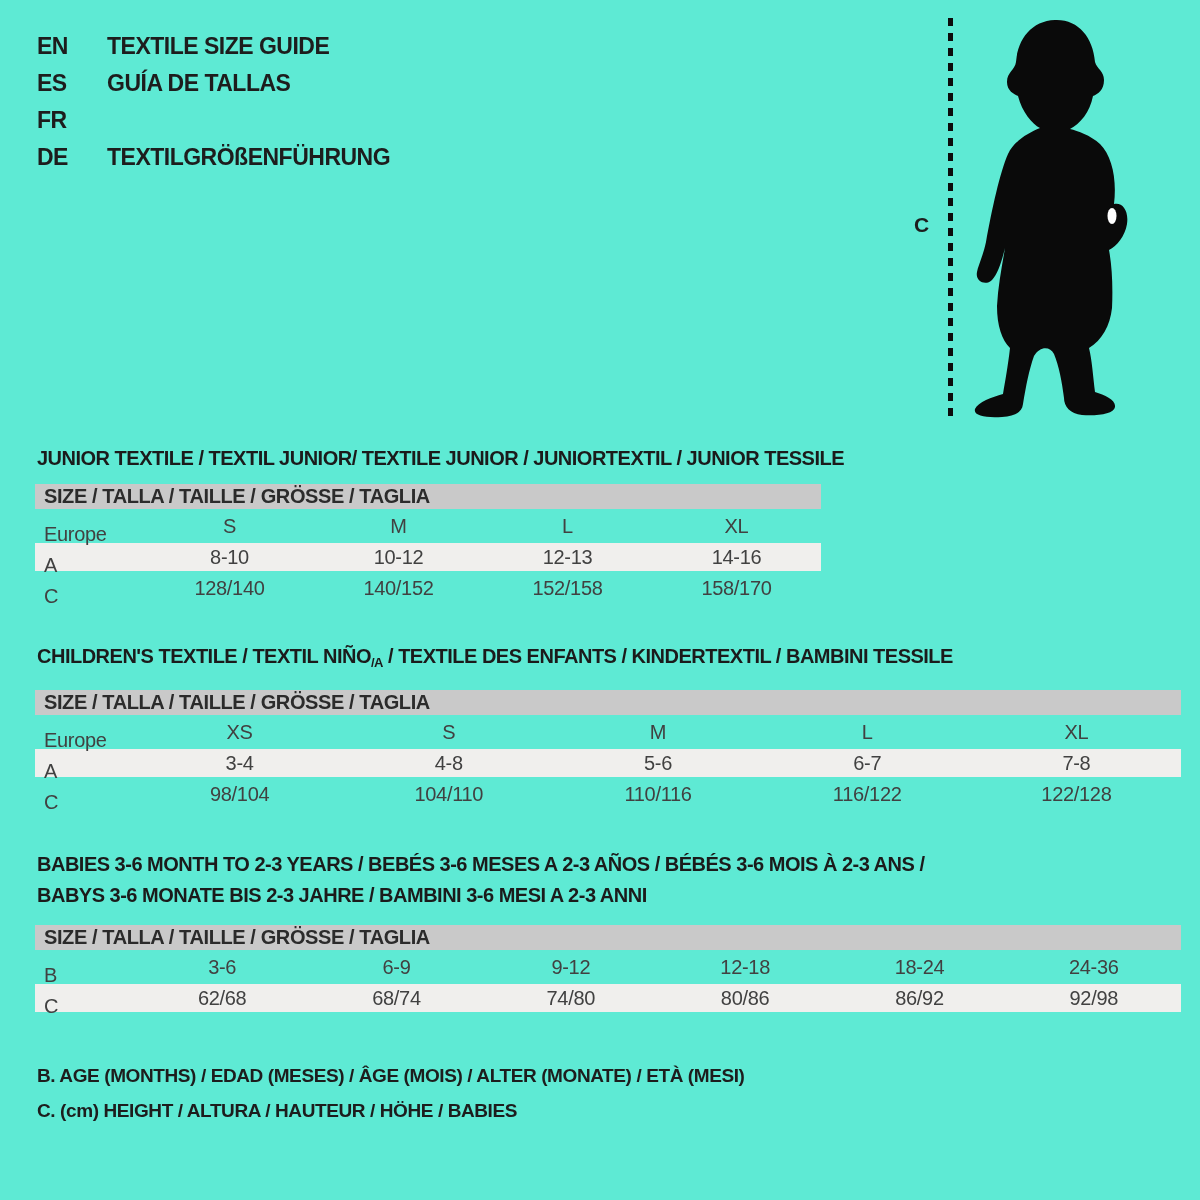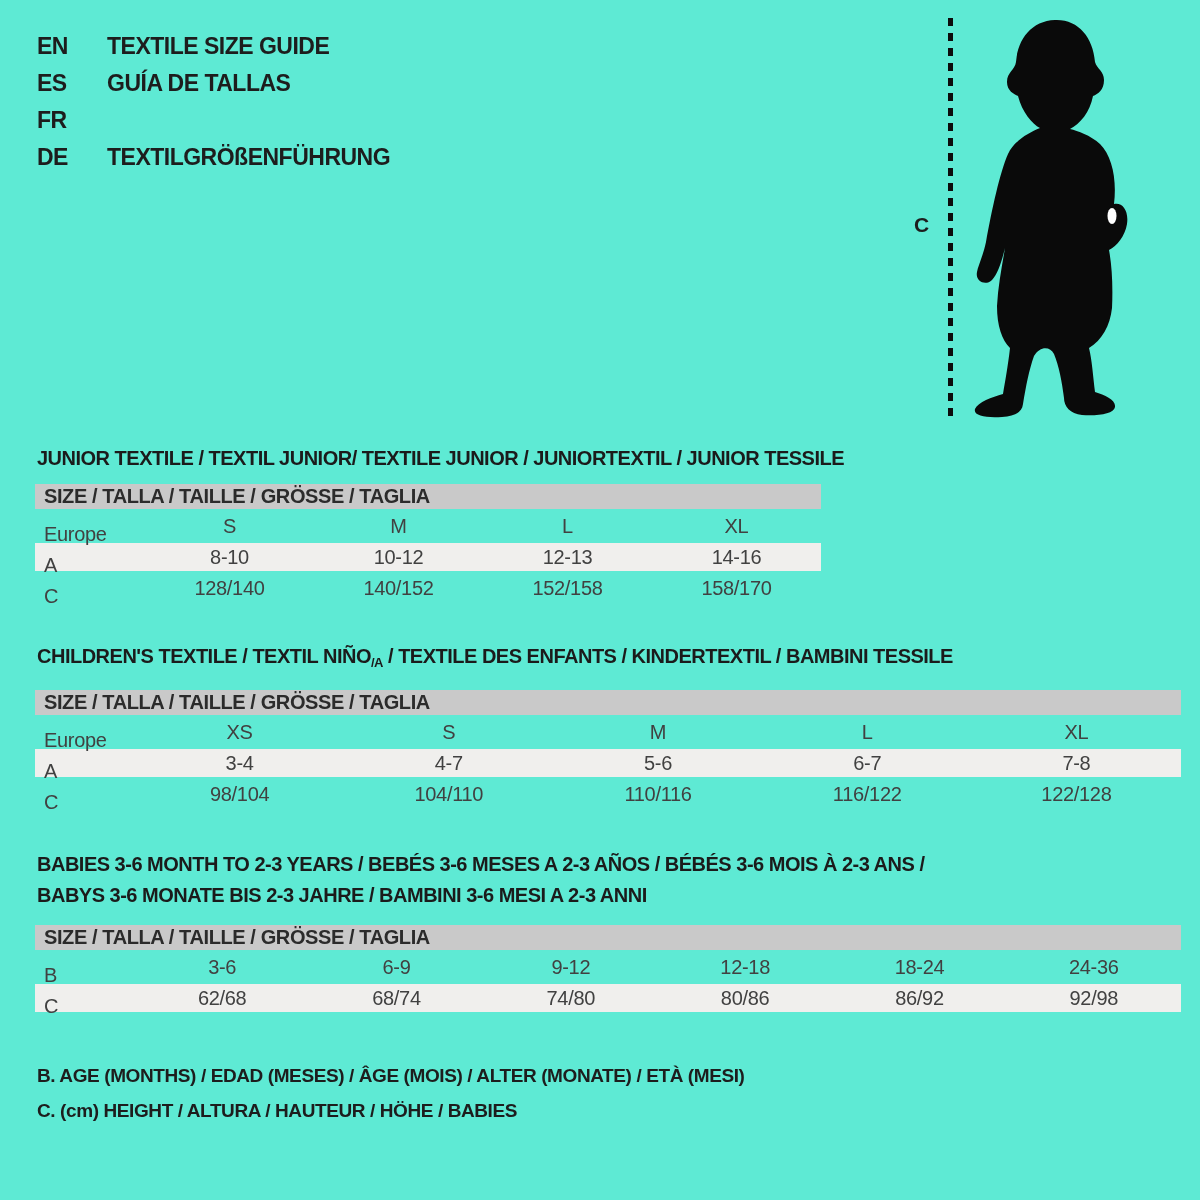--- a/index.html
+++ b/index.html
@@ -158,21 +158,21 @@
       <div class="tlabel">Europe</div>
       <div class="tcell">XS</div>
       <div class="tcell">S</div>
       <div class="tcell">M</div>
       <div class="tcell">L</div>
       <div class="tcell">XL</div>
     </div>
     <div class="trow shaded">
       <div class="tlabel">A</div>
       <div class="tcell">3-4</div>
-      <div class="tcell">4-7</div>
+      <div class="tcell">4-8</div>
       <div class="tcell">5-6</div>
       <div class="tcell">6-7</div>
       <div class="tcell">7-8</div>
     </div>
     <div class="trow">
       <div class="tlabel">C</div>
       <div class="tcell">98/104</div>
       <div class="tcell">104/110</div>
       <div class="tcell">110/116</div>
       <div class="tcell">116/122</div>

